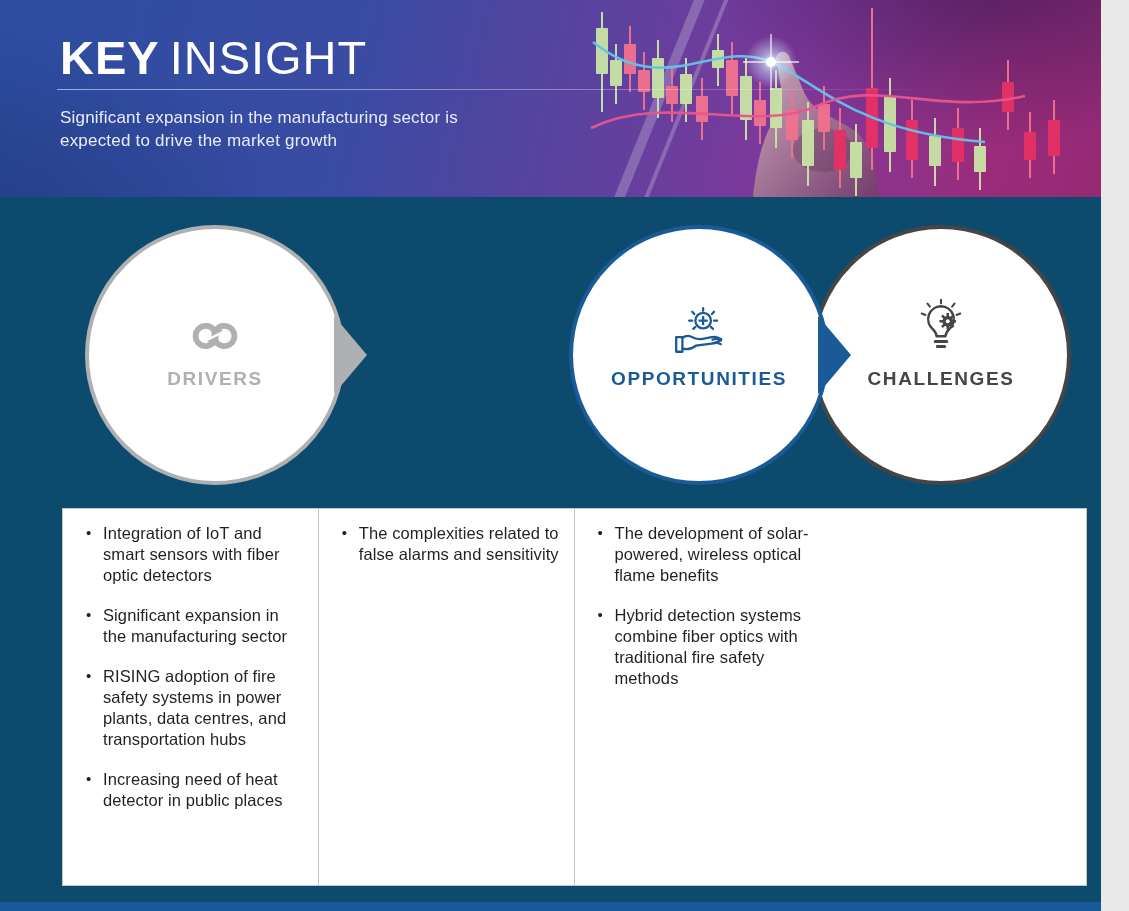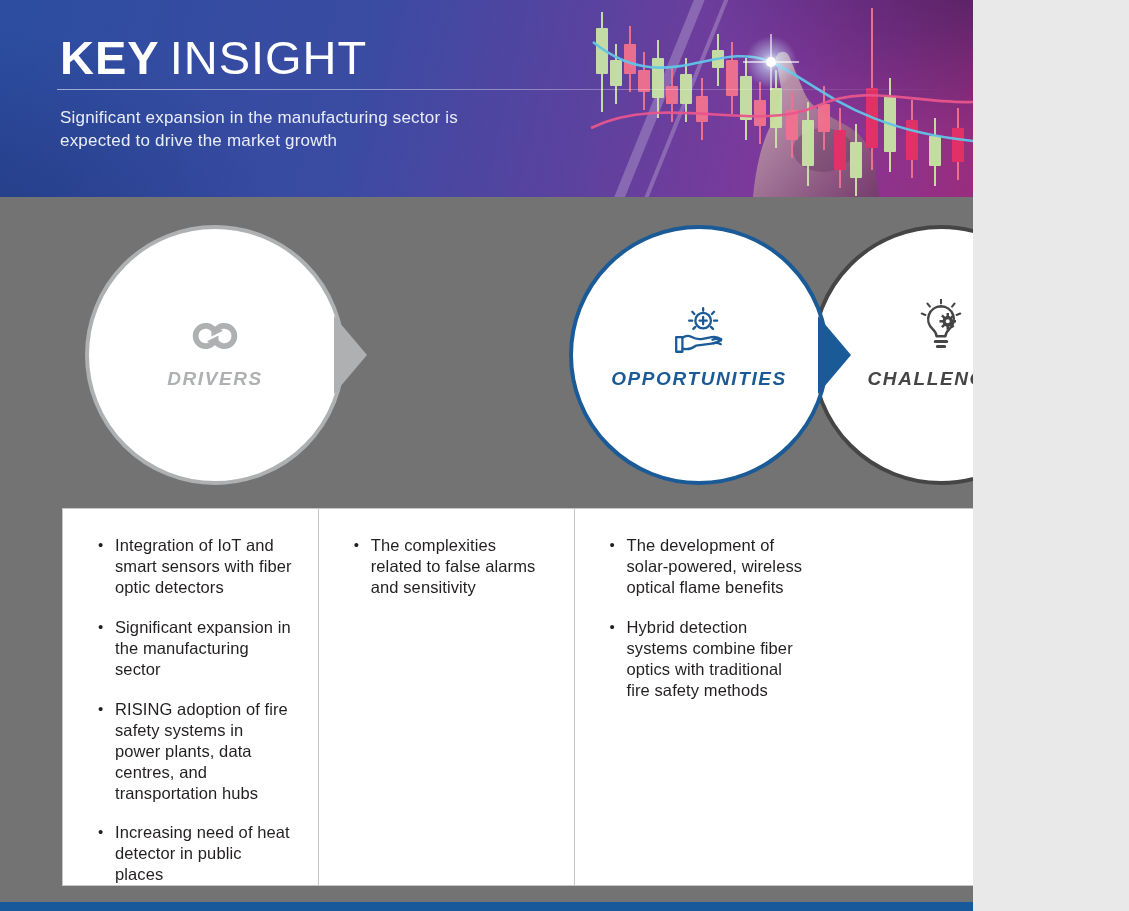--- a/index.html
+++ b/index.html
@@ -1,17 +1,17 @@
 <!DOCTYPE html>
 <html><head>
 <meta charset="utf-8">
 <style>
   html,body { margin:0; padding:0; background:#e9e9e9; }
   .page {
-    position:relative; width:973px; height:911px; background:#737373;
+    position:relative; width:1101px; height:911px; background:#0c4a6e;
     overflow:hidden; font-family:"Liberation Sans", sans-serif;
   }
 
   
   .header {
     position:absolute; left:0; top:0; width:1129px; height:197px;
     background:linear-gradient(103deg,#2c4da0 0%,#3a4ba2 32%,#5b429f 52%,#80389a 70%,#9b2d7d 88%,#952c78 100%);
   }
   .header .vignette {
     position:absolute; inset:0;
@@ -37,41 +37,41 @@
   .step { position:absolute; top:225px; width:260px; height:260px; color:var(--c); }
   .step-0 { left:85px;  z-index:40; }
   .step-1 { left:327px; z-index:30; }
   .step-2 { left:569px; z-index:20; }
   .step-3 { left:811px; z-index:10; }
   .circle {
     width:100%; height:100%; border-radius:50%; background:#ffffff;
     border:4px solid var(--c); box-sizing:border-box;
     display:flex; flex-direction:column; align-items:center; justify-content:center;
   }
-  .circle-inner { display:flex; flex-direction:column; align-items:center; transform:translateY(-12px);font-style:italic; }
+  .circle-inner { display:flex; flex-direction:column; align-items:center; transform:translateY(-12px); }
   .step-icon { height:58px; display:flex; align-items:flex-end; justify-content:center; }
   .step-label {
     margin-top:13px; font-size:19px; font-weight:700; letter-spacing:1.6px;
     color:var(--c); white-space:nowrap;
   }
   .arrow {
     position:absolute; right:-22px; top:50%; transform:translateY(-50%);
     width:33px; height:78px; background:var(--c);
     clip-path:polygon(0 0, 100% 50%, 0 100%);
   }
 
   
   .details {
     position:absolute; left:62px; top:508px; width:1025px; height:378px;
     display:grid; grid-template-columns:repeat(4,1fr);
     border:1px solid #c6c6c6; box-sizing:border-box; background:#ffffff;
   }
   .cell { border-right:1px solid #c6c6c6; padding:14px 14px 10px 18px; box-sizing:border-box; overflow:hidden; }
   .cell:last-child { border-right:none; }
-  .cell ul { list-style:none; margin:12px; padding:0; }
+  .cell ul { list-style:none; margin:0; padding:0; }
   .cell li {
     position:relative; padding-left:22px; margin-bottom:19px;
     font-size:16.5px; line-height:1.27; color:#231f20; letter-spacing:.1px;
   }
   .cell li::before { content:"•"; position:absolute; left:5px; top:0px; font-size:15px; color:#231f20; }
 
   
   .footer-bar { position:absolute; left:0; bottom:0; width:1129px; height:9px; }
 </style>
 </head>

